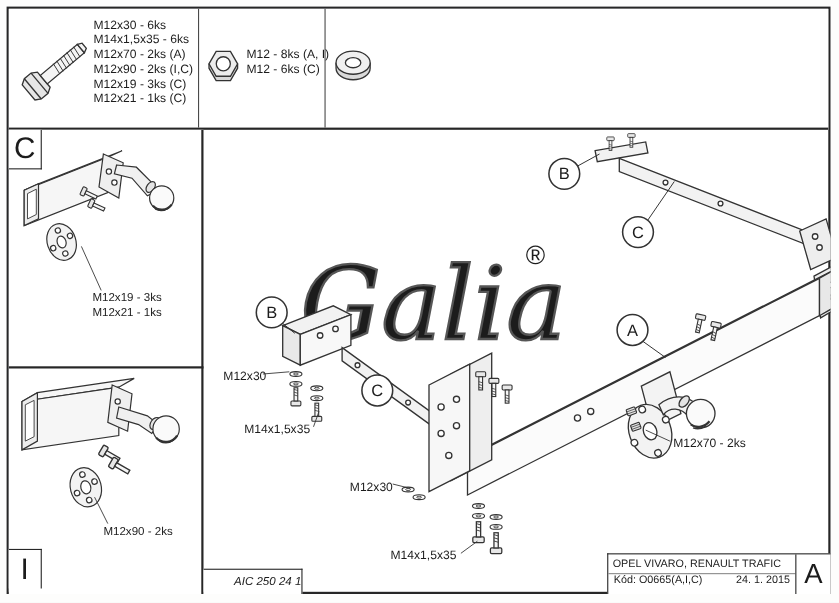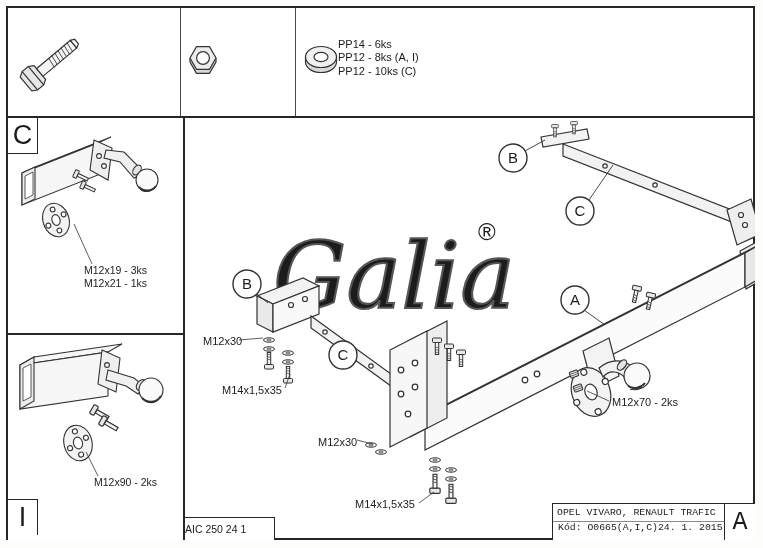--- a/index.html
+++ b/index.html
@@ -22,23 +22,23 @@
   .corner-box { position:absolute; width:30px; height:36px; display:flex; align-items:center; justify-content:center;
                 font-size:27px; background:#fff; }
   .corner-c { left:0; top:0; border-right:1.5px solid #262626; border-bottom:1.5px solid #262626; }
   .corner-i { left:0; bottom:0; border-right:1.5px solid #262626; border-top:1.5px solid #262626; }
 
   
   .main-area { left:185px; top:118px; width:570px; height:422px; }
 
   
   .aic-cell { left:185px; top:517px; width:90px; height:23px; border-top:1.5px solid #262626; border-right:1.5px solid #262626;
-              display:flex; align-items:center; justify-content:flex-start; font-size:10.5px; background:#fff; }
+              display:flex; align-items:center; justify-content:flex-end; font-size:10.5px; background:#fff;font-style:italic; }
   .title-block { left:552px; top:503px; width:203px; height:37px; border-top:1.5px solid #262626; border-left:1.5px solid #262626;
-                 background:#fff; display:flex;font-family:Liberation Mono, monospace; }
+                 background:#fff; display:flex; }
   .tb-left { width:171px; height:100%; display:flex; flex-direction:column; }
   .tb-row1 { height:18px; border-bottom:1px solid #8a8a8a; display:flex; align-items:center; padding:0 4px; font-size:9.8px; white-space:nowrap; }
   .tb-row2 { flex:1; display:flex; align-items:flex-start; justify-content:space-between; padding:0 5px; font-size:9.8px; white-space:nowrap; }
   .tb-rev { width:32px; border-left:1.5px solid #262626; display:flex; align-items:center; justify-content:center; font-size:25px; }
 
   svg { font-family:"Liberation Sans", sans-serif; }
   svg text { fill:#1c1c1c; }
 </style>
 </head>
 <body>
@@ -57,45 +57,52 @@
         <line x1="34" y1="-5.5" x2="32.5" y2="5.5" stroke-width="0.8"></line>
         <line x1="38" y1="-5.5" x2="36.5" y2="5.5" stroke-width="0.8"></line>
         <line x1="42" y1="-5.5" x2="40.5" y2="5.5" stroke-width="0.8"></line>
         <line x1="46" y1="-5.5" x2="44.5" y2="5.5" stroke-width="0.8"></line>
         <line x1="50" y1="-5.5" x2="48.5" y2="5.5" stroke-width="0.8"></line>
         <line x1="54" y1="-5.5" x2="52.5" y2="5.5" stroke-width="0.8"></line>
         <line x1="58" y1="-5.5" x2="56.5" y2="5.5" stroke-width="0.8"></line>
         <polygon points="62,-5 66,-3 66,3 62,5" fill="#f4f4f4"></polygon>
       </g>
     </svg>
+    <div class="fastener-labels" style="left:77px; top:9px;">
+      <div>M12x30 - 6ks</div>
+      <div>M14x1,5x35 - 6ks</div>
+      <div>M12x70 - 2ks (A)</div>
+      <div>M12x90 - 2ks (I,C)</div>
+      <div>M12x19 - 3ks (C)</div>
+      <div>M12x21 - 1ks (C)</div>
+    </div>
 
     <div class="v-div" style="left:172px;"></div>
 
     <svg class="abs" style="left:178px; top:36px;" width="36" height="38" viewBox="0 0 36 38">
       <g stroke="#333" stroke-width="1.2" fill="#ececec">
         <path d="M 4,14 L 4,18 L 10.5,29.3 L 23.5,29.3 L 30,18 L 30,14" fill="#d8d8d8"></path>
         <polygon points="30,14 23.5,25.3 10.5,25.3 4,14 10.5,2.7 23.5,2.7"></polygon>
         <circle cx="17" cy="14" r="6.4" fill="#fff"></circle>
       </g>
     </svg>
+    <div class="fastener-labels" style="left:216px; top:36px;">
+      <div>M12 - 8ks (A, I)</div>
+      <div>M12 - 6ks (C)</div>
+    </div>
 
     <div class="v-div" style="left:287px;"></div>
 
     <svg class="abs" style="left:293px; top:34px;" width="42" height="40" viewBox="0 0 42 40">
       <g stroke="#333" stroke-width="1.2">
         <path d="M 4.5,15 v 5 A 15.5 10.5 0 0 0 35.5,20 v -5" fill="#d9d9d9"></path>
         <ellipse cx="20" cy="15" rx="15.5" ry="10.5" fill="#f0f0f0"></ellipse>
         <ellipse cx="20" cy="15" rx="7" ry="4.6" fill="#fff"></ellipse>
       </g>
     </svg>
-    <div class="fastener-labels" style="left:330px; top:30px;">
-      <div>PP14 - 6ks</div>
-      <div>PP12 - 8ks (A, I)</div>
-      <div>PP12 - 10ks (C)</div>
-    </div>
   </div>
 
   <div class="abs left-col">
 
     <div class="detail-box detail-c">
       <svg width="177" height="215" viewBox="0 0 177 215">
         <defs>
           <g id="dbolt">
             <rect x="-4" y="-2" width="8" height="4" rx="1" fill="#e6e6e6" stroke="#333" stroke-width="1"></rect>
             <rect x="-1.5" y="2" width="3" height="11" fill="#f5f5f5" stroke="#333" stroke-width="1"></rect>

